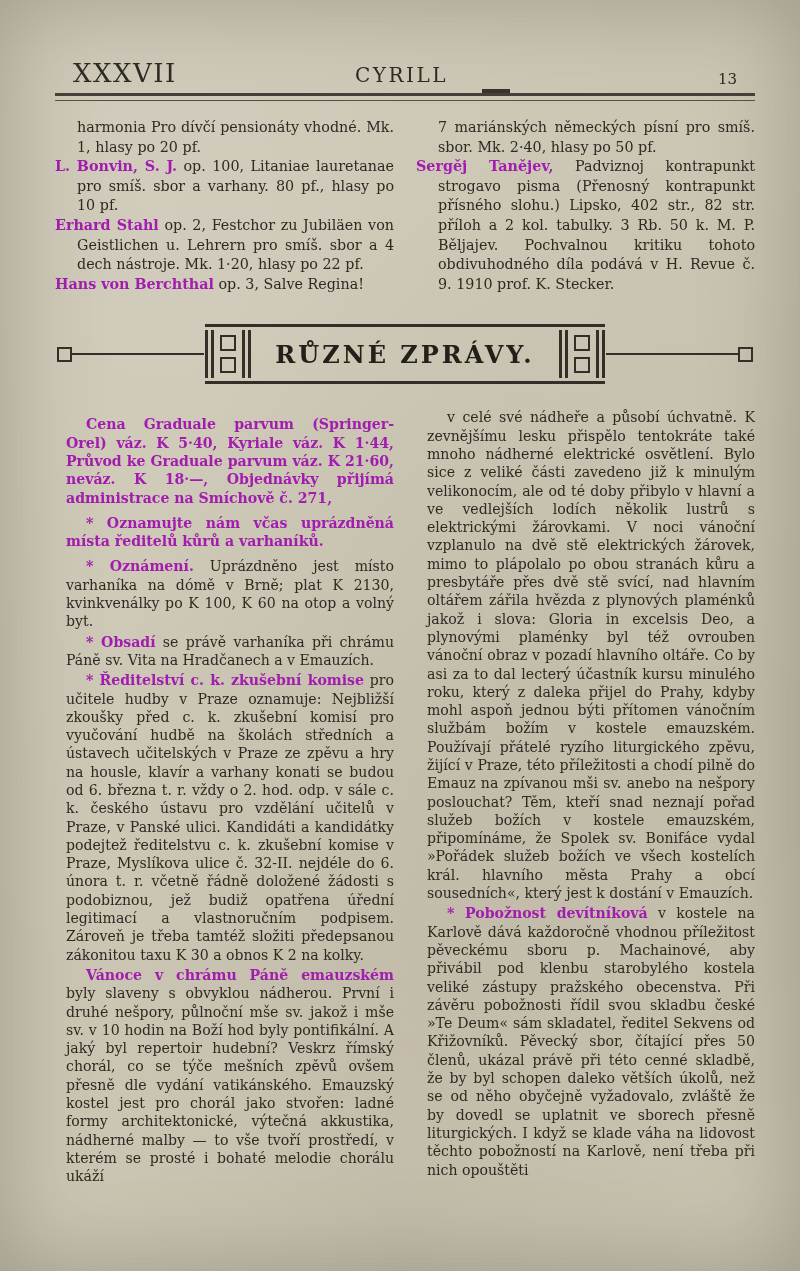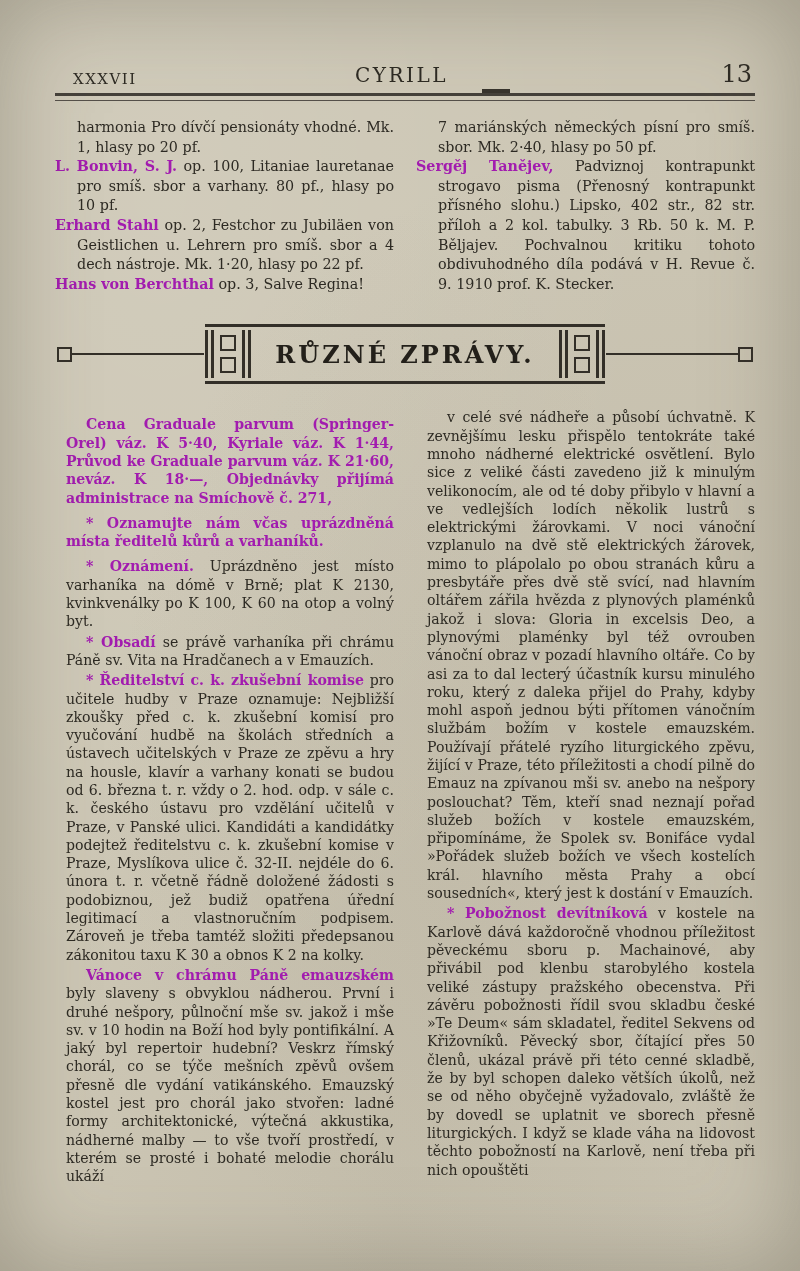--- a/index.html
+++ b/index.html
@@ -18,23 +18,23 @@
     width:800px;height:1271px;
     padding:62px 45px 0 55px;
   }
   .page::after{
     content:"";position:absolute;inset:0;pointer-events:none;
     box-shadow:inset 0 0 95px rgba(85,80,64,0.38);
   }
 
   
   .header{position:relative;height:26px;}
-  .vol{position:absolute;left:18px;bottom:0;font-size:15px;letter-spacing:1.5px;}
+  .vol{position:absolute;left:18px;bottom:0;font-size:26px;letter-spacing:1.5px;}
   .journal-title{position:absolute;left:0;right:7px;bottom:1px;text-align:center;font-size:20px;letter-spacing:2.5px;}
-  .pageno{position:absolute;right:3px;bottom:0;font-size:24px;}
+  .pageno{position:absolute;right:18px;bottom:0;font-size:15px;}
   .header-rule{
     margin-top:5px;height:4px;
     border-top:3px solid #45413a;border-bottom:1.5px solid #55504a;
     position:relative;
   }
   .header-rule .dash{position:absolute;left:61%;top:-7px;width:28px;height:4px;background:#38342d;}
 
   
   .cols{display:flex;gap:22px;justify-content:center;}
   .col{width:339px;text-align:justify;}

